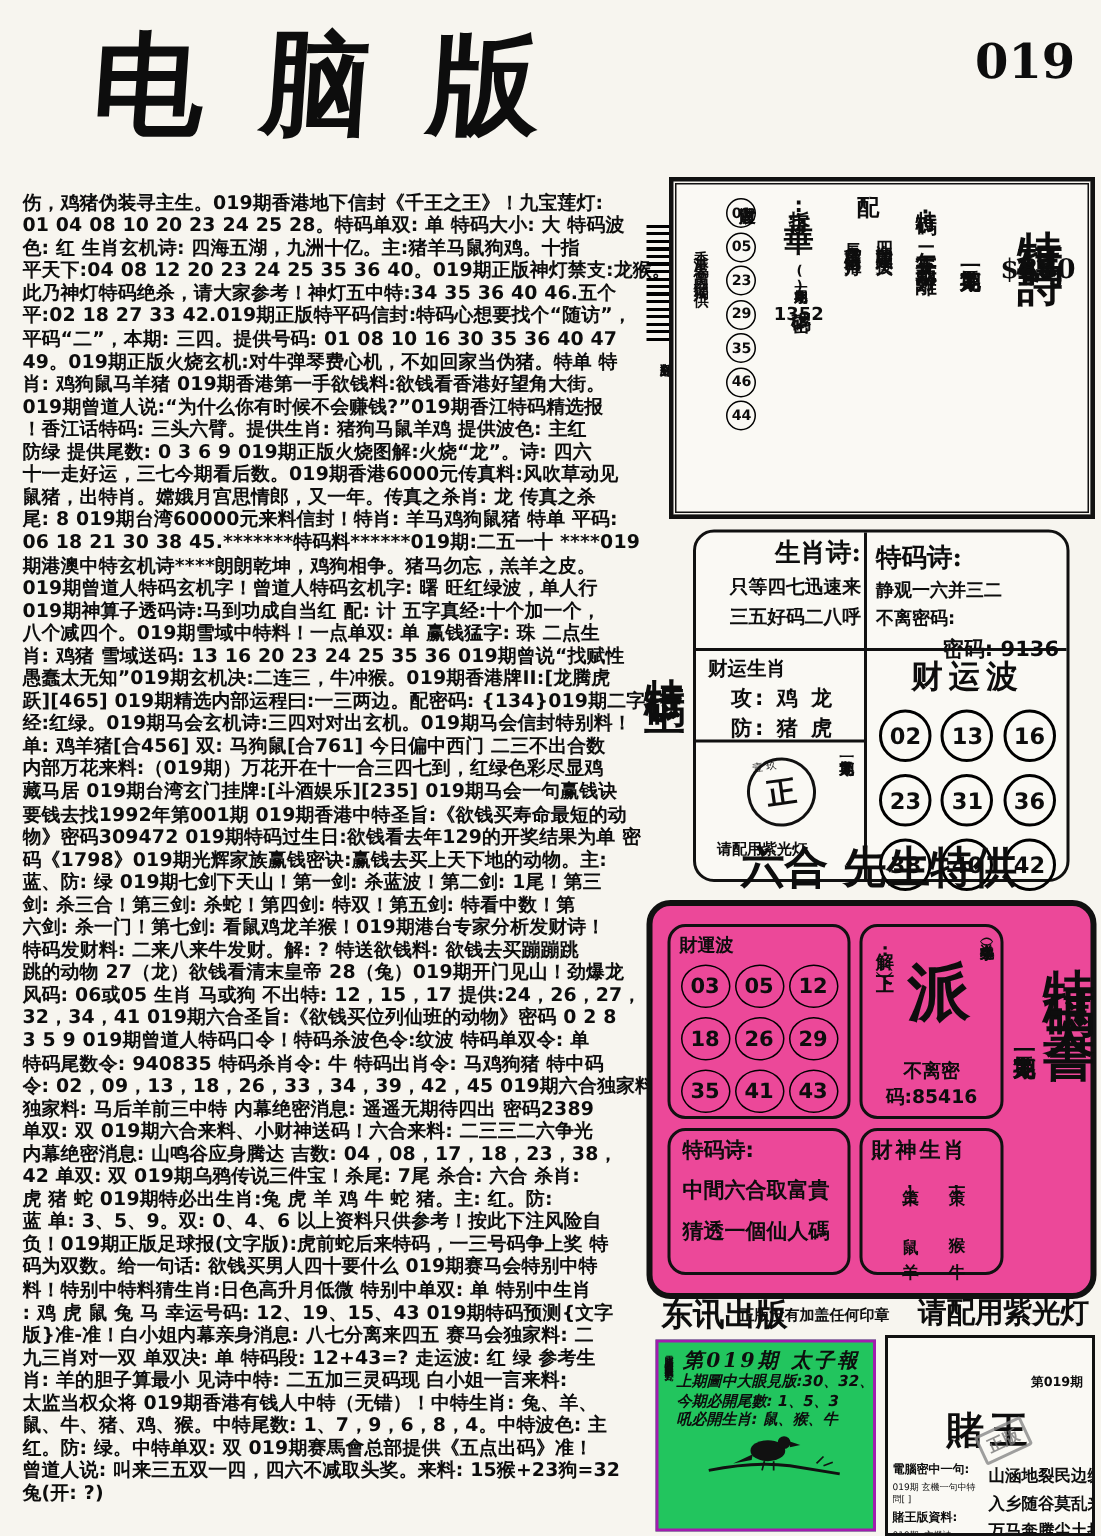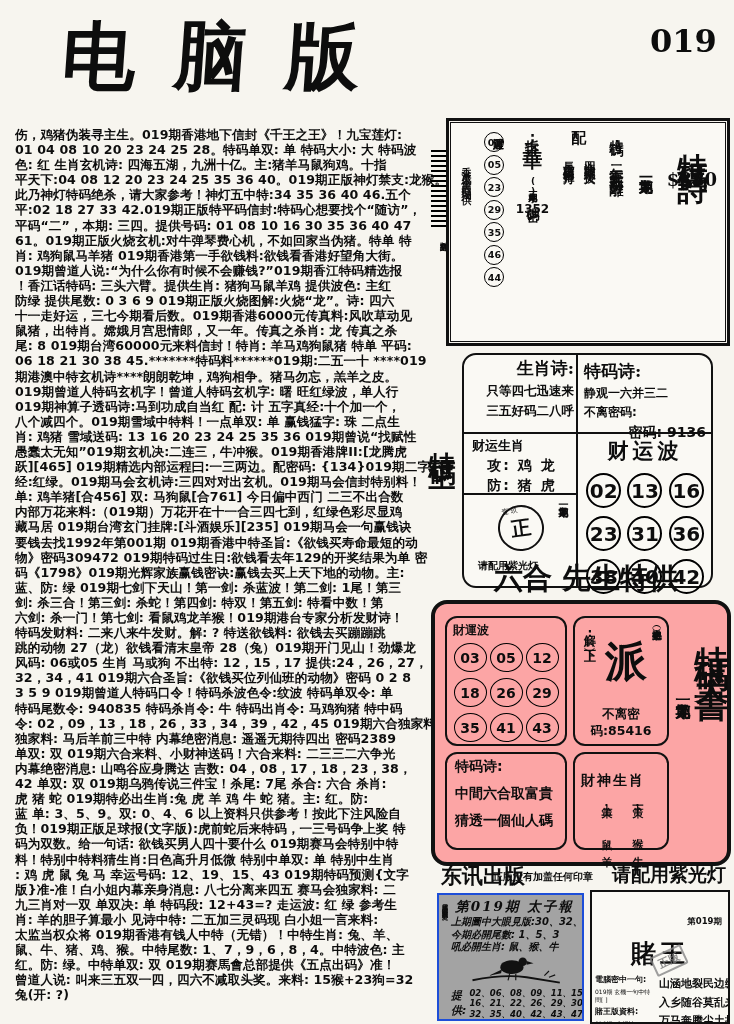--- a/index.html
+++ b/index.html
@@ -68,55 +68,55 @@
   .seal{position:absolute;left:28px;top:8px;width:42px;height:42px;border:2px solid #111;
         border-radius:50%;display:flex;align-items:center;justify-content:center;
         font-size:20px;font-weight:900;transform:rotate(-8deg);}
   .seal::before{content:"壹 玖";position:absolute;top:-2px;left:4px;font-size:7px;font-weight:400;}
   .zb-issue{position:absolute;left:86px;top:2px;font-size:10px;font-weight:700;height:70px;}
   .zb-lamp{position:absolute;left:8px;top:62px;font-size:10px;font-weight:700;white-space:nowrap;}
   .zb-wave{position:absolute;left:118px;top:82px;width:126px;}
   .zb-wave-title{font-size:21px;font-weight:900;font-family:"DejaVu Serif",serif;text-align:center;letter-spacing:4px;}
   .zb-wave-grid{display:grid;grid-template-columns:repeat(3,1fr);gap:8px 6px;margin-top:8px;padding:0 4px;}
   .circle-md{display:flex;align-items:center;justify-content:center;width:31px;height:31px;
-             border:2px solid #000;border-radius:50%;font-size:20px;font-weight:700;margin:0 auto;}
+             border:2px solid #000;border-radius:50%;font-size:15px;font-weight:700;margin:0 auto;}
   
   .liuhe-heading{position:absolute;left:440px;top:559px;width:292px;text-align:center;
                  font-size:29px;font-weight:900;font-family:"DejaVu Serif",serif;white-space:nowrap;}
   .lbox{position:absolute;left:431px;top:600px;width:292px;height:258px;border:4px solid #111;
-        border-radius:16px;background:#fca5a5;}
+        border-radius:16px;background:#ec4899;}
   .lcell{position:absolute;border:2px solid #111;border-radius:12px;box-sizing:border-box;}
   .l-tl{left:10px;top:12px;width:122px;height:130px;padding:4px 6px;}
   .l-wave-label{font-size:12px;font-weight:700;}
   .l-wave-grid{display:grid;grid-template-columns:repeat(3,1fr);gap:6px 2px;margin-top:4px;}
   .oval{display:flex;align-items:center;justify-content:center;width:31px;height:27px;
         border:1.5px solid #000;border-radius:50%;font-size:14px;font-weight:700;margin:0 auto;}
   .l-tr{left:138px;top:12px;width:96px;height:130px;}
   .l-jie{position:absolute;left:6px;top:8px;font-size:12px;font-weight:900;height:100px;}
   .l-song-char{position:absolute;left:30px;top:16px;font-size:42px;font-weight:900;
                font-family:"DejaVu Serif",serif;}
   .l-song-label{position:absolute;right:4px;top:4px;font-size:9.5px;font-weight:700;height:110px;}
   .l-pw{position:absolute;left:0;bottom:4px;width:100%;text-align:center;font-size:12.5px;font-weight:900;}
   .l-bl{left:10px;top:148px;width:122px;height:98px;padding:4px 8px;}
   .l-bl-title{font-size:14px;font-weight:900;}
   .l-bl-line{font-size:14px;font-weight:700;margin-top:9px;white-space:nowrap;}
-  .l-br{left:138px;top:148px;width:96px;height:98px;padding:18px 6px;}
+  .l-br{left:138px;top:148px;width:96px;height:98px;padding:4px 6px;}
   .l-br-title{font-size:14px;font-weight:900;letter-spacing:2px;}
   .l-br-cols{display:flex;flex-direction:row;gap:16px;justify-content:center;margin-top:6px;}
   .l-br-cols .vrl{font-size:11px;font-weight:700;letter-spacing:2px;}
   .l-issue{position:absolute;left:238px;top:88px;font-size:15px;font-weight:700;height:110px;}
   .l-book{position:absolute;left:254px;top:14px;font-size:34px;font-weight:900;
           font-family:"DejaVu Serif",serif;letter-spacing:14px;height:230px;}
   
   .pub{position:absolute;left:441px;top:862px;font-size:21px;font-weight:900;font-family:"DejaVu Serif",serif;}
   .auth{position:absolute;left:493px;top:870px;font-size:10px;font-weight:700;}
   .uvlamp{position:absolute;left:612px;top:862px;font-size:19px;font-weight:900;font-family:"DejaVu Serif",serif;}
   
-  .prince{position:absolute;left:437px;top:893px;width:147px;height:128px;border:2px solid #1d4ed8;
-          background:#a3a3a3;box-sizing:border-box;padding:3px 4px 2px 12px;overflow:hidden;}
+  .prince{position:absolute;left:437px;top:893px;width:147px;height:128px;border:2px solid #a21caf;
+          background:#22c55e;box-sizing:border-box;padding:3px 4px 2px 12px;overflow:hidden;}
   .prince-side{position:absolute;left:1px;top:4px;font-size:6px;font-weight:700;height:118px;
                letter-spacing:1px;}
   .prince-title{font-size:13.5px;font-weight:900;font-style:italic;text-align:center;
                 font-family:"DejaVu Serif",serif;letter-spacing:2px;white-space:nowrap;}
   .prince-row{font-size:10px;font-weight:700;font-style:italic;white-space:nowrap;line-height:12.5px;}
   .prince-bird{display:block;margin:0 auto;}
   .prince-provide{display:flex;gap:3px;}
   .prince-provide-label{font-size:11px;font-weight:900;font-style:italic;}
   .prince-provide-rows{flex:1;text-align:right;}
   .prince-provide-rows div{font-size:8.5px;font-style:italic;font-weight:700;line-height:10.5px;white-space:nowrap;}
@@ -148,21 +148,21 @@
   <div class="issue-no">019</div>
 
   <div class="left-col">
       <div class="tl">伤，鸡猪伪装寻主生。019期香港地下信封《千王之王》！九宝莲灯:</div>
       <div class="tl">01 04 08 10 20 23 24 25 28。特码单双: 单 特码大小: 大 特码波</div>
       <div class="tl">色: 红 生肖玄机诗: 四海五湖，九洲十亿。主:猪羊马鼠狗鸡。十指</div>
       <div class="tl">平天下:04 08 12 20 23 24 25 35 36 40。019期正版神灯禁支:龙猴。</div>
       <div class="tl">此乃神灯特码绝杀，请大家参考！神灯五中特:34 35 36 40 46.五个</div>
       <div class="tl">平:02 18 27 33 42.019期正版特平码信封:特码心想要找个“随访”，</div>
       <div class="tl">平码“二”，本期: 三四。提供号码: 01 08 10 16 30 35 36 40 47</div>
-      <div class="tl">61。019期正版火烧玄机:对牛弹琴费心机，不如回家当伪猪。特单 特</div>
+      <div class="tl">49。019期正版火烧玄机:对牛弹琴费心机，不如回家当伪猪。特单 特</div>
       <div class="tl">肖: 鸡狗鼠马羊猪 019期香港第一手欲钱料:欲钱看香港好望角大街。</div>
       <div class="tl">019期曾道人说:“为什么你有时候不会赚钱?”019期香江特码精选报</div>
       <div class="tl">！香江话特码: 三头六臂。提供生肖: 猪狗马鼠羊鸡 提供波色: 主红</div>
       <div class="tl">防绿 提供尾数: 0 3 6 9 019期正版火烧图解:火烧“龙”。诗: 四六</div>
       <div class="tl">十一走好运，三七今期看后数。019期香港6000元传真料:风吹草动见</div>
       <div class="tl">鼠猪，出特肖。嫦娥月宫思情郎，又一年。传真之杀肖: 龙 传真之杀</div>
       <div class="tl">尾: 8 019期台湾60000元来料信封！特肖: 羊马鸡狗鼠猪 特单 平码:</div>
       <div class="tl">06 18 21 30 38 45.*******特码料******019期:二五一十 ****019</div>
       <div class="tl">期港澳中特玄机诗****朗朗乾坤，鸡狗相争。猪马勿忘，羔羊之皮。</div>
       <div class="tl">019期曾道人特码玄机字！曾道人特码玄机字: 曙 旺红绿波，单人行</div>
@@ -339,28 +339,20 @@
     <div class="prince-row"><span>吼必開生肖:</span> <span>鼠、猴、牛</span></div>
     <svg class="prince-bird" width="104" height="34" viewBox="0 0 120 44">
       <path d="M5 34 Q45 26 75 30 L118 37" stroke="#111" stroke-width="2.5" fill="none"></path>
       <path d="M98 28 l6 -6 M104 30 l8 -3" stroke="#111" stroke-width="1.5" fill="none"></path>
       <ellipse cx="56" cy="17" rx="15" ry="9" fill="#111"></ellipse>
       <circle cx="70" cy="10" r="5.5" fill="#111"></circle>
       <path d="M75 9 L84 12 L75 14 Z" fill="#111"></path>
       <path d="M43 20 L26 28 L42 25 Z" fill="#111"></path>
       <path d="M53 26 L51 34 M61 26 L61 34" stroke="#111" stroke-width="1.5"></path>
     </svg>
-    <div class="prince-provide">
-      <div class="prince-provide-label">提供:</div>
-      <div class="prince-provide-rows">
-          <div>02、06、08、09、11、15</div>
-          <div>16、21、22、26、29、30</div>
-          <div>32、35、40、42、43、47</div>
-        </div>
-    </div>
   </div>
 
   <div class="duwang">
     <div class="dw-title">賭王</div>
     <div class="dw-issue">第019期</div>
     <div class="dw-body">
       <div class="dw-left">
         <div class="dw-label">電腦密中一句:</div>
         <div class="dw-small">019期 玄機一句中特 問[ ]</div>
         <div class="dw-label">賭王版資料:</div>

